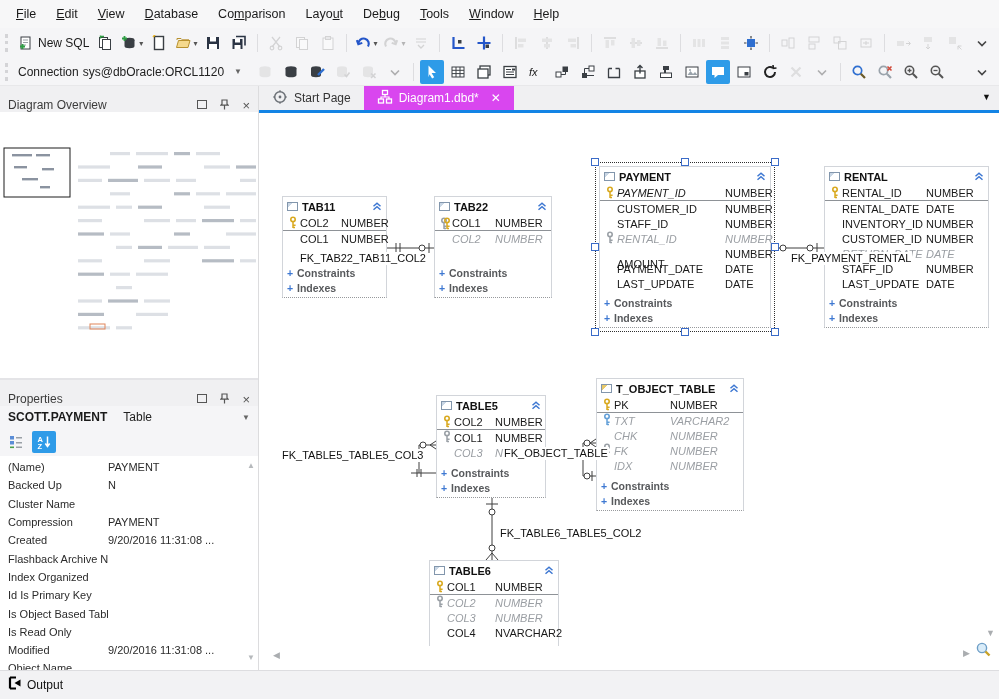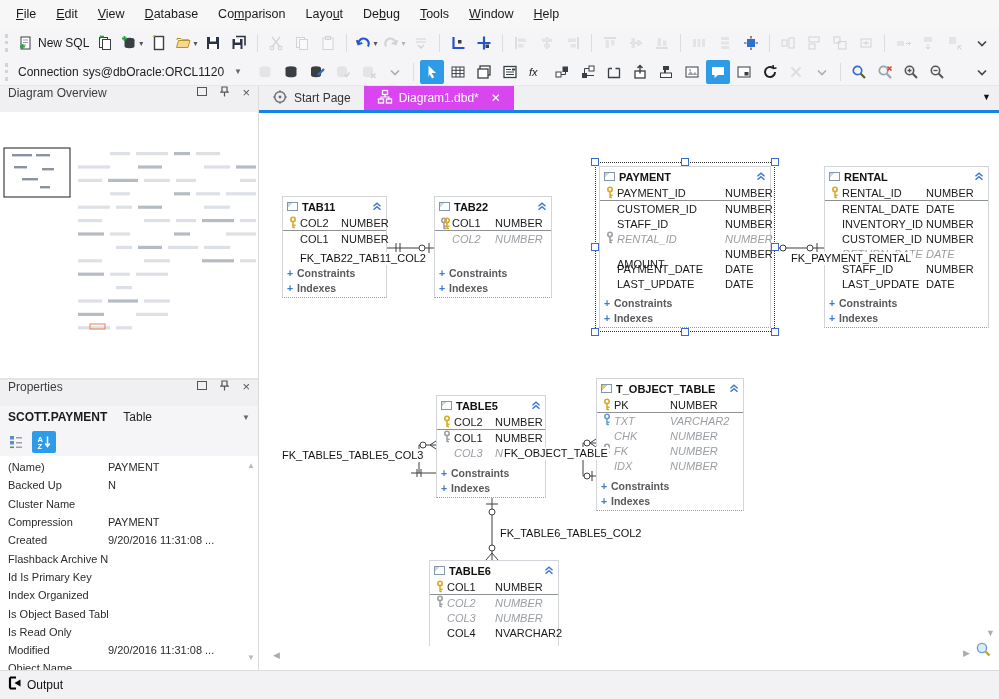--- a/index.html
+++ b/index.html
@@ -24,21 +24,21 @@
   .grip{width:4px;height:18px;border-left:3px dotted #d4d4d7;margin:0 5px 0 1px}
   .tspacer{flex:1}
   .combo{display:inline-flex;align-items:center;font-size:12px;color:#222;margin:0 4px;min-width:165px}
   .combo .dd{margin-left:10px;font-size:8px;color:#666}
   .conlabel{font-size:12px;color:#222;margin-left:4px}
 
   
   .mainrow{flex:1;display:flex;min-height:0}
   .leftcol{width:259px;flex:0 0 auto;display:flex;flex-direction:column;background:#f0f0f2;border-right:1px solid #dcdcde}
   .panel{display:flex;flex-direction:column}
-  .phead{height:26px;display:flex;align-items:flex-start;padding:0 8px;font-size:12px;color:#3c3c3c;flex:0 0 auto}
+  .phead{height:26px;display:flex;align-items:flex-end;padding:0 8px;font-size:12px;color:#3c3c3c;flex:0 0 auto}
   .pbtns{margin-left:auto;display:flex;gap:13px;align-items:center;color:#555}
   .pbtn{font-size:11px;line-height:11px;color:#555;cursor:default}
   .overview{height:292px}
   .ovbody{flex:1;background:#fff;position:relative;overflow:hidden}
   .props{flex:1;border-top:2px solid #e4e4e7;min-height:0}
   .objrow{height:22px;display:flex;align-items:center;padding:0 8px;font-size:12px;background:#f5f5f7}
   .objrow b{font-weight:bold}
   .objrow .otype{margin-left:16px;color:#222}
   .objrow .dd{margin-left:auto;font-size:8px;color:#666}
   .ptb{height:28px;display:flex;align-items:center;padding:0 4px;background:#f5f5f7;gap:4px}
@@ -642,25 +642,25 @@
             </div>
             <div class="prow">
               <div class="plabel">Created</div>
               <div class="pvalue">9/20/2016 11:31:08 ...</div>
             </div>
             <div class="prow">
               <div class="plabel">Flashback Archive Na</div>
               <div class="pvalue"></div>
             </div>
             <div class="prow">
+              <div class="plabel">Index Organized</div>
+              <div class="pvalue"></div>
+            </div>
+            <div class="prow">
               <div class="plabel">Id Is Primary Key</div>
-              <div class="pvalue"></div>
-            </div>
-            <div class="prow">
-              <div class="plabel">Index Organized</div>
               <div class="pvalue"></div>
             </div>
             <div class="prow">
               <div class="plabel">Is Object Based Tabl</div>
               <div class="pvalue"></div>
             </div>
             <div class="prow">
               <div class="plabel">Is Read Only</div>
               <div class="pvalue"></div>
             </div>
@@ -808,21 +808,21 @@
                 </svg></span>
             </div>
             <div class="dt-rows">
               <div class="dt-row sep">
                 <span class="dt-key">
                   <span><svg width="10" height="13" viewBox="0 0 10 13">
                       <circle cx="5" cy="3.4" r="2.2" fill="none" stroke="#d9a91f" stroke-width="1.6"></circle>
                       <path d="M5 5.6V12M5 9.2h2.6M5 11.6H7" stroke="#d9a91f" stroke-width="1.5" fill="none"></path>
                     </svg></span>
                 </span>
-                <span class="dt-name" style="width: 108px;">PAYMENT_ID</span>
+                <span class="dt-name" style="width: 108px; font-style: italic;">PAYMENT_ID</span>
                 <span class="dt-type">NUMBER</span>
               </div>
               <div class="dt-row">
                 <span class="dt-key"></span>
                 <span class="dt-name" style="width: 108px;">CUSTOMER_ID</span>
                 <span class="dt-type">NUMBER</span>
               </div>
               <div class="dt-row">
                 <span class="dt-key"></span>
                 <span class="dt-name" style="width: 108px;">STAFF_ID</span>

